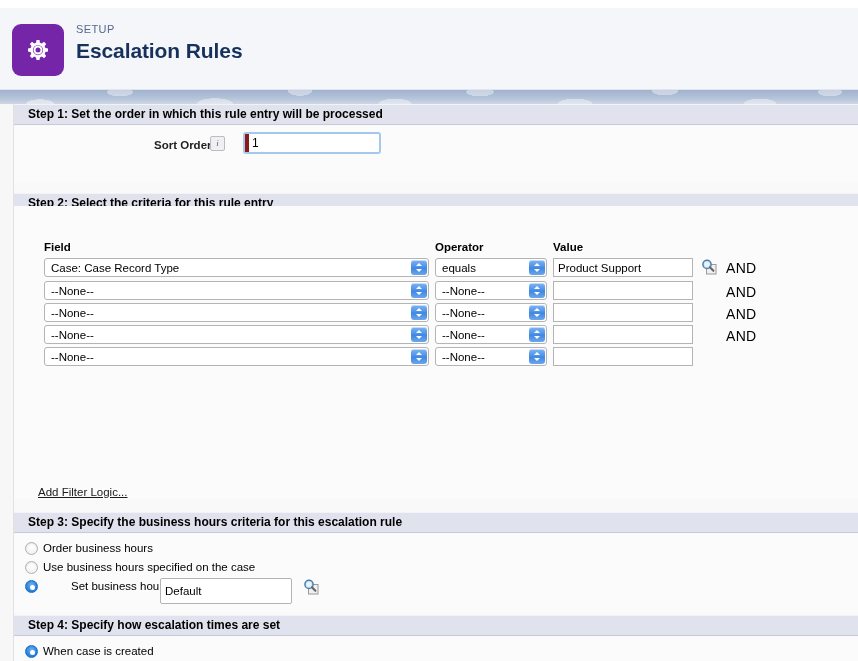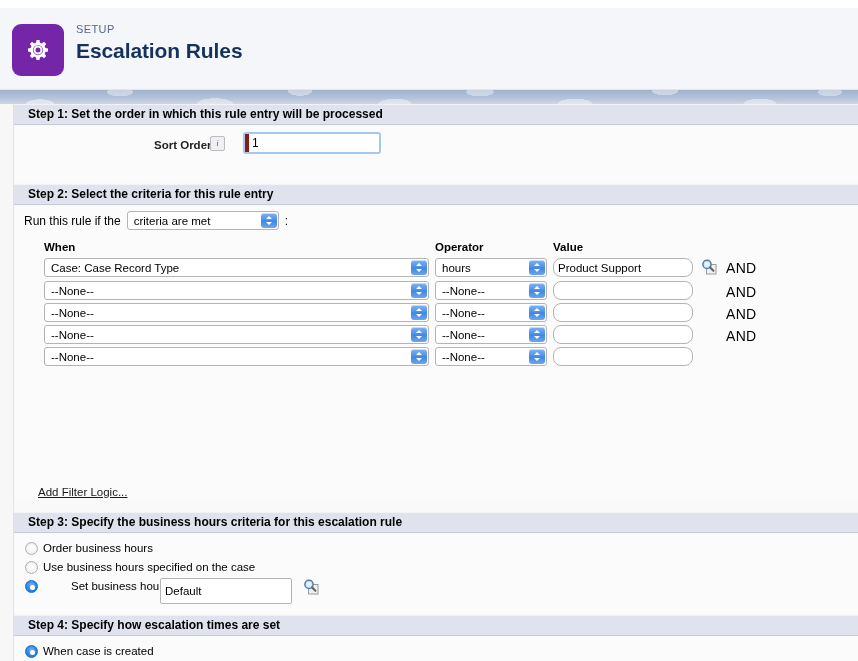--- a/index.html
+++ b/index.html
@@ -148,21 +148,21 @@
     position: absolute; left: 6px; top: 2px;
     width: 128px; height: 18px;
     border: none; outline: none;
     background: transparent;
     font-size: 12px; color: #000;
     font-family: "Liberation Sans", sans-serif;
     padding: 0 0 0 3px;
   }
 
   
-  #step2-bar { top: 80px; }
+  #step2-bar { top: 89px; }
   #step2-pane { top: 102px; height: 293px; }
 
   .runrule-row {
     position: absolute; left: 10px; top: 5px;
     display: flex; align-items: center;
   }
   .runrule-label {
     font-size: 12px; color: #000; line-height: 16px;
     white-space: nowrap;
   }
@@ -221,21 +221,21 @@
   #head-operator { left: 421px; top: 34px; }
   #head-value    { left: 539px; top: 34px; }
 
   .crit-row { position: absolute; left: 0; height: 22px; width: 845px; }
   .crit-field    { position: absolute; left: 30px;  top: 1px; width: 385px; }
   .crit-operator { position: absolute; left: 421px; top: 1px; width: 112px; }
   .crit-value {
     position: absolute; left: 539px; top: 1px;
     width: 140px; height: 19px;
     border: 1px solid #b4b4b4;
-    border-radius: 8px;
+    border-radius: 0;
     background: #fff;
     font-size: 11.5px; color: #000;
     padding: 0 4px;
     outline: none;
     font-family: "Liberation Sans", sans-serif;
   }
   .lookup-icon {
     position: absolute; left: 686px; top: 1px;
     width: 17px; height: 17px;
     cursor: pointer;
@@ -346,40 +346,32 @@
           <div class="req-bar"></div>
           <input class="sort-order-input" type="text" value="1" style="">
         </div>
       </div>
 
       <div class="section-bar" id="step2-bar">
         <span>Step 2: Select the criteria for this rule entry</span>
       </div>
       <div class="pane" id="step2-pane">
 
-        <div class="runrule-row">
-          <span class="runrule-label">Run this rule if the</span>
-          <span class="mac-select" id="runrule-select">
-            <span class="sel-text">criteria are met</span>
-            <span class="stepper"></span>
-          </span>
-          <span class="colon">:</span>
-        </div>
-
-        <div class="crit-head" id="head-field">When</div>
+
+        <div class="crit-head" id="head-field">Field</div>
         <div class="crit-head" id="head-operator">Operator</div>
         <div class="crit-head" id="head-value">Value</div>
 
         <div class="crit-row" style="top:51px;">
           <span class="mac-select crit-field">
             <span class="sel-text">Case: Case Record Type</span>
             <span class="stepper"></span>
           </span>
           <span class="mac-select crit-operator">
-            <span class="sel-text">hours</span>
+            <span class="sel-text">equals</span>
             <span class="stepper"></span>
           </span>
           <input class="crit-value" type="text" value="Product Support" style="">
           <span class="lookup-icon">
             <svg width="17" height="17" viewBox="0 0 17 17" aria-hidden="true">
               <rect x="6.5" y="6.5" width="9.5" height="9.5" fill="#f0f0f0" stroke="#9a9a9a" stroke-width="1"></rect>
               <circle cx="7" cy="6.4" r="4.1" fill="#cfe4f7" stroke="#4d7fae" stroke-width="1.5"></circle>
               <circle cx="7" cy="6.4" r="2.4" fill="#eaf4fd"></circle>
               <line x1="9.9" y1="9.3" x2="13.4" y2="12.8" stroke="#666" stroke-width="2.1" stroke-linecap="round"></line>
             </svg>

